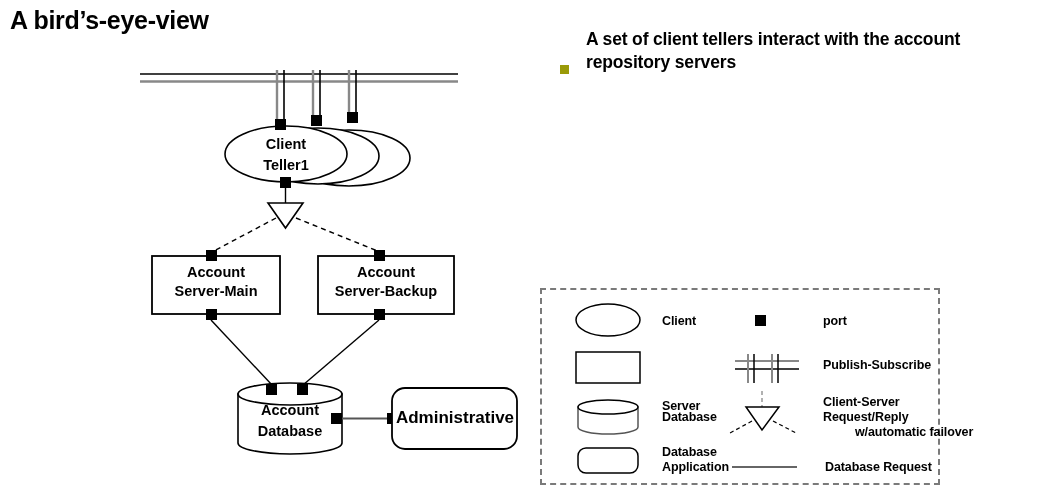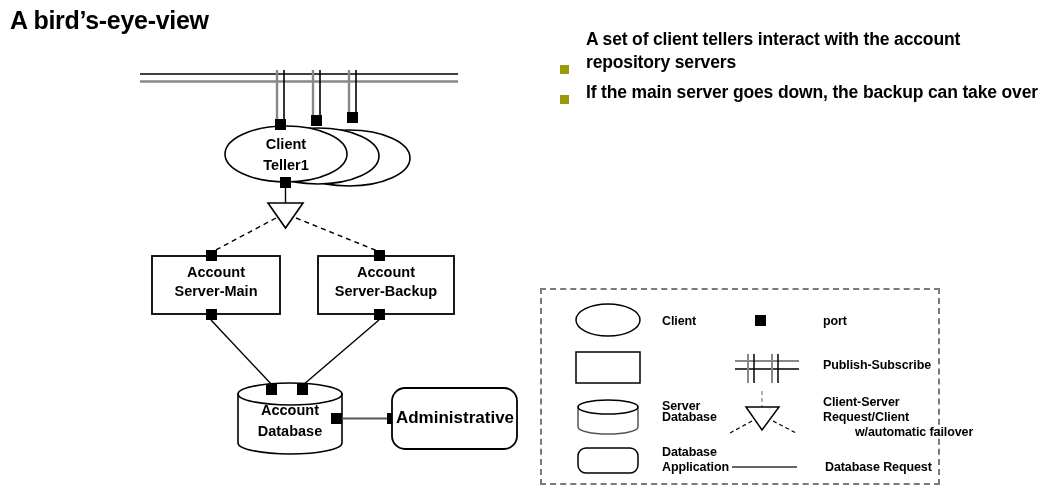--- a/index.html
+++ b/index.html
@@ -203,24 +203,20 @@
     </svg>
   </div>
 
   <div id="bullets">
 
     <div class="bullet-row">
       <span class="bullet-marker"></span>
       <span class="bullet-text">A set of client tellers interact with the account repository servers</span>
     </div>
 
-    <div class="bullet-row">
-      <span class="bullet-marker"></span>
-      <span class="bullet-text">If the main server goes down, the backup can take over</span>
-    </div>
 
 
   </div>
 
   <div id="legend">
     <div id="legend-inner">
       <svg width="400" height="197" viewBox="0 0 400 197" xmlns="http://www.w3.org/2000/svg">
 
         <ellipse cx="66" cy="30" rx="32" ry="16" fill="#ffffff" stroke="#000000" stroke-width="1.5"></ellipse>
 
@@ -259,20 +255,20 @@
       <div class="lg-label" style="left:120px; top:24px;">Client</div>
       <div class="lg-label" style="left:120px; top:71px;margin-top:38px;">Server</div>
       <div class="lg-label" style="left:120px; top:120px;">Database</div>
       <div class="lg-label" style="left:120px; top:155px;">Database</div>
       <div class="lg-label" style="left:120px; top:170px;">Application</div>
 
       
       <div class="lg-label" style="left:281px; top:24px;text-align:center;">port</div>
       <div class="lg-label" style="left:281px; top:68px;">Publish-Subscribe</div>
       <div class="lg-label" style="left:281px; top:105px;">Client-Server</div>
-      <div class="lg-label" style="left:281px; top:120px;">Request/Client</div>
+      <div class="lg-label" style="left:281px; top:120px;">Request/Reply</div>
       <div class="lg-label" style="left:281px; top:135px; white-space:nowrap;margin-left:32px;">w/automatic failover</div>
       <div class="lg-label" style="left:283px; top:170px; white-space:nowrap;">Database Request</div>
 
     </div>
   </div>
 
 </div>
 
 </body></html>

